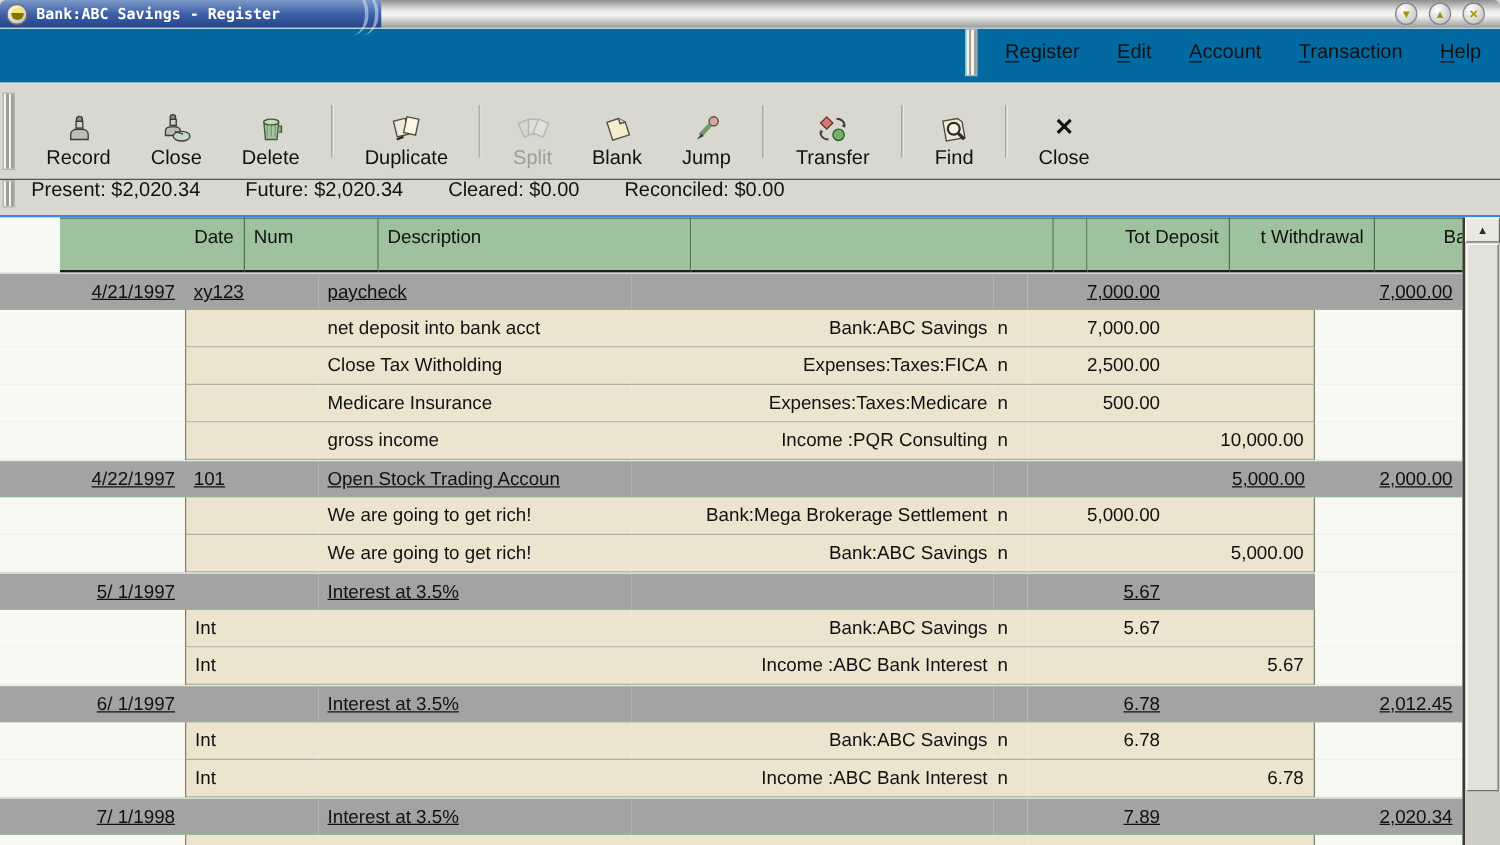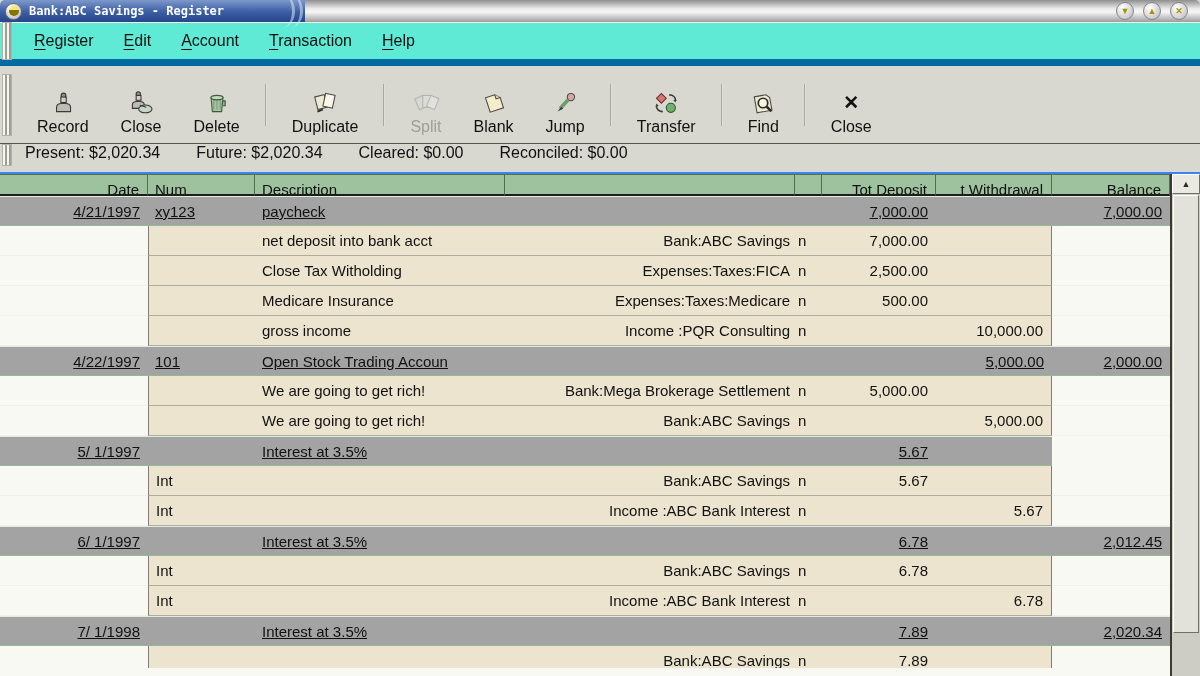--- a/index.html
+++ b/index.html
@@ -23,22 +23,22 @@
                 margin-left:7px; white-space:pre; letter-spacing:0; }
   .tb-silver { flex:1; background:linear-gradient(#8f8f8f, #ececec 40%, #f6f6f6 55%, #9d9d9d);
                display:flex; align-items:center; justify-content:flex-end; gap:9px;
                padding-right:12px; border-radius:0 5px 0 0; }
   .win-btn { width:18px; height:18px; border-radius:50%; flex:none;
              background:radial-gradient(circle at 35% 30%, #ffffff, #b8b8b8);
              border:1px solid #848484; color:#a79300; font-size:9px; font-weight:bold;
              display:flex; align-items:center; justify-content:center; line-height:1; }
 
   
-  .menubar { height:44px; background:#5eead4; border-top:1px solid #f4f4ee;
-             border-bottom:7px solid #0369a1; display:flex; align-items:center; }
+  .menubar { height:44px; background:#0369a1; border-top:1px solid #f4f4ee;
+             border-bottom:5px solid #0369a1; display:flex; align-items:center;justify-content:flex-end; }
   .grip { width:10px; height:34px; margin:0 3px 0 2px; flex:none;
           background:repeating-linear-gradient(90deg,#f6f6f0 0 2px,#9e9e96 2px 4px);
           border:1px solid #b3b3ab; }
   .menubar .grip { height:38px; }
   .menu-item { font-size:16px; color:#111; padding:0 15px; }
   .menu-item u { text-underline-offset:3px; }
 
   
   .toolbar { height:78px; background:#d8d8d0; border-bottom:1px solid #55554f;
              display:flex; align-items:center; }
@@ -62,21 +62,21 @@
   .register { height:502px; display:flex; background:#f9f9f4; }
   .table-area { width:1170px; }
   .row { display:grid; grid-template-columns:148px 107px 250px 290px 27px 114px 116px 118px;
          height:30px; font-size:15px; color:#111; }
   .cell { overflow:hidden; white-space:pre; line-height:29px; }
   .al-r { text-align:right; padding-right:8px; }
   .al-l { text-align:left; padding-left:7px; }
   .cell.transfer { padding-right:5px; }
   .cell.flag { padding-left:3px; padding-right:0; }
 
-  .row.header { height:22px; }
+  .row.header { height:44px;margin-left:48px; }
   .row.header .cell { background:#9dc29d; border-right:1px solid #4f6f4a;
                       border-top:1px solid #4f6f4a; border-bottom:2px solid #1d1d1d; }
   .row.transaction .cell { background:#a3a3a3; border-top:1px solid #dfeedf;
                            border-bottom:1px solid #93b893;text-decoration:underline; }
   .row.split .cell { background:#f9f9f4; border-bottom:1px solid #f1f1ea; }
   .row.split .cell.cream { background:#ece4cf; border-bottom:1px solid #aeae9f; }
   .row.split .cell.blk-l { border-left:1px solid #7f7f74; }
   .row.split .cell.blk-r { border-right:1px solid #7f7f74; }
 
   .rows-viewport { height:472px; overflow:hidden; }

